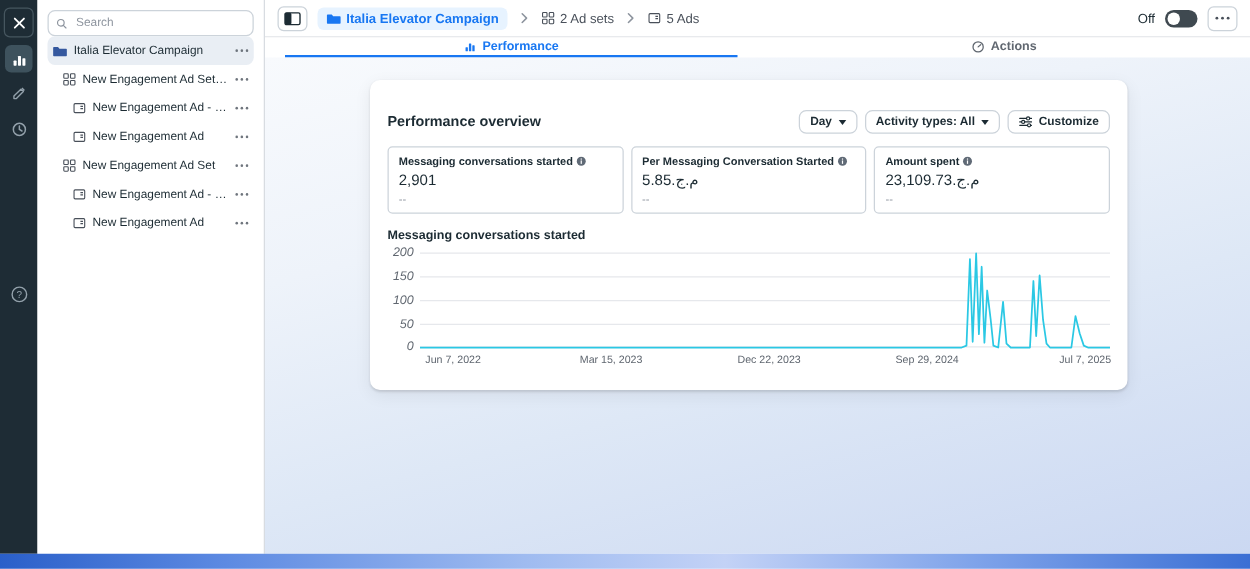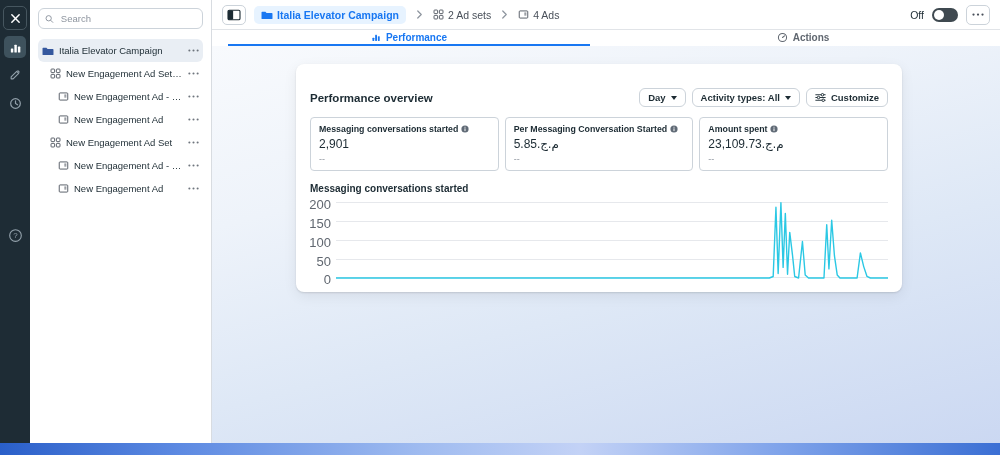--- a/index.html
+++ b/index.html
@@ -12,21 +12,21 @@
   .rail-btn{width:22px;height:22px;display:flex;align-items:center;justify-content:center;
     border-radius:5px;cursor:pointer;flex:none;}
   .rail-close{border:1px solid #46565f;}
   .rail-btn.active{background:#3e525d;}
   .rail-help{position:absolute;top:224px;left:4px;}
 
   
   .tree-panel{position:absolute;left:30px;top:0;bottom:12px;width:182px;background:#fff;
     border-right:1px solid #d8dce1;box-sizing:border-box;padding:8px 8px 0 8px;}
   .search{display:flex;align-items:center;gap:5px;border:1px solid #ccd3da;border-radius:6px;
-    height:21px;padding:0 6px;margin-bottom:10px;background:#fff;box-sizing:border-box;}
+    height:21px;padding:0 6px;background:#fff;box-sizing:border-box;}
   .search input{border:none;outline:none;font-size:9.5px;width:100%;font-family:inherit;color:#1c2b33;background:transparent;}
   .search input::placeholder{color:#8d949e;}
   .row{display:flex;align-items:center;gap:5px;height:23px;border-radius:6px;padding:0 4px;
     font-size:9.5px;color:#1c2b33;cursor:pointer;}
   .row.sel{background:#e9eef4;}
   .row .lbl{flex:1;white-space:nowrap;overflow:hidden;text-overflow:ellipsis;}
   .row .ic{flex:none;display:inline-flex;}
   .row .more{flex:none;display:inline-flex;opacity:.9;}
   .lvl1{margin-left:8px;}
   .lvl2{margin-left:16px;}
@@ -74,21 +74,21 @@
   .metric{flex:1;border:1px solid #ccd3da;border-radius:4px;padding:6px 8px;box-sizing:border-box;}
   .m-label{font-size:8.8px;font-weight:700;display:flex;align-items:center;gap:3px;white-space:nowrap;
     overflow:hidden;}
   .m-value{font-size:12px;margin-top:3px;color:#1c2b33;}
   .cur{unicode-bidi:bidi-override;direction:ltr;}
   .m-sub{font-size:9px;color:#8d949e;margin-top:3px;}
 
   .chart-title{font-size:10px;font-weight:700;margin:2px 0 8px;}
   .chart-wrap{position:relative;margin-left:26px;height:76px;}
   .gline{position:absolute;left:0;right:0;height:1px;background:#e6e8ec;}
-  .ylab{position:absolute;right:calc(100% + 5px);font-size:13px;color:#606770;white-space:nowrap;}
+  .ylab{position:absolute;right:calc(100% + 5px);font-size:10px;color:#606770;white-space:nowrap;font-style:italic;}
   .plot-svg{position:absolute;inset:0;width:100%;height:100%;overflow:visible;}
   .xlabels{position:relative;margin-left:26px;height:16px;margin-top:4px;}
   .xlab{position:absolute;transform:translateX(-50%);font-size:8.5px;color:#606770;white-space:nowrap;top:0;}
 
   .bottom-strip{position:absolute;left:0;right:0;bottom:0;height:12px;
     background:linear-gradient(90deg,#2a5fc9 0%,#5d8ae2 18%,#9fbbf0 42%,#c3d2f6 58%,#7fa3ea 78%,#3b6fd4 100%);}
 </style>
 </head>
 <body>
 
@@ -290,21 +290,21 @@
       <span class="chev">
           <svg width="7" height="9" viewBox="0 0 8 10">
             <path d="M2 1l4 4-4 4" stroke="#8d949e" stroke-width="1.4" fill="none" stroke-linecap="round" stroke-linejoin="round"></path>
           </svg>
         </span>
       <span class="crumb">
         <svg width="11" height="11" viewBox="0 0 16 16" fill="none" stroke="#49505a" stroke-width="1.3">
             <rect x="1.8" y="2.8" width="12.4" height="10.4" rx="1.2"></rect>
             <path d="M9.2 6h3M9.2 8.6h3"></path>
           </svg>
-        <span>4 Ads</span>
+        <span>5 Ads</span>
       </span>
       <span class="spacer"></span>
       <span class="off-label">Off</span>
       <span class="toggle">
           <span class="knob"></span>
         </span>
       <button class="more-btn">
         <svg width="12" height="3" viewBox="0 0 16 4">
             <circle cx="2" cy="2" r="1.5" fill="#49505a"></circle>
             <circle cx="8" cy="2" r="1.5" fill="#49505a"></circle>
@@ -404,18 +404,25 @@
           <div class="gline" style="top:75px"></div>
           <span class="ylab" style="top:-5px">200</span>
           <span class="ylab" style="top:14px">150</span>
           <span class="ylab" style="top:33px">100</span>
           <span class="ylab" style="top:52px">50</span>
           <span class="ylab" style="top:70px">0</span>
           <svg class="plot-svg" viewBox="0 0 1000 100" preserveAspectRatio="none">
             <polyline fill="none" stroke-width="1.4" stroke-linejoin="round" vector-effect="non-scaling-stroke" points="0.0,100.0 785.0,100.0 792.0,98.0 797.0,7.0 801.0,94.0 806.0,1.0 810.0,86.0 814.0,15.0 818.0,95.0 822.0,40.0 827.0,70.0 831.0,98.0 838.0,100.0 845.0,52.0 850.0,96.0 856.0,100.0 884.0,100.0 889.0,30.0 893.0,88.0 898.0,24.0 903.0,71.0 908.0,96.0 913.0,100.0 944.0,100.0 950.0,67.0 956.0,85.0 962.0,98.0 968.0,100.0 1000.0,100.0" stroke="#2bc8e4"></polyline>
           </svg>
         </div>
+        <div class="xlabels">
+          <span class="xlab" style="left:4.8%">Jun 7, 2022</span>
+          <span class="xlab" style="left:27.7%">Mar 15, 2023</span>
+          <span class="xlab" style="left:50.6%">Dec 22, 2023</span>
+          <span class="xlab" style="left:73.5%">Sep 29, 2024</span>
+          <span class="xlab" style="left:96.4%">Jul 7, 2025</span>
+        </div>
       </div>
     </div>
   </div>
 
   <div class="bottom-strip"></div>
 </div>
 
 </body></html>

